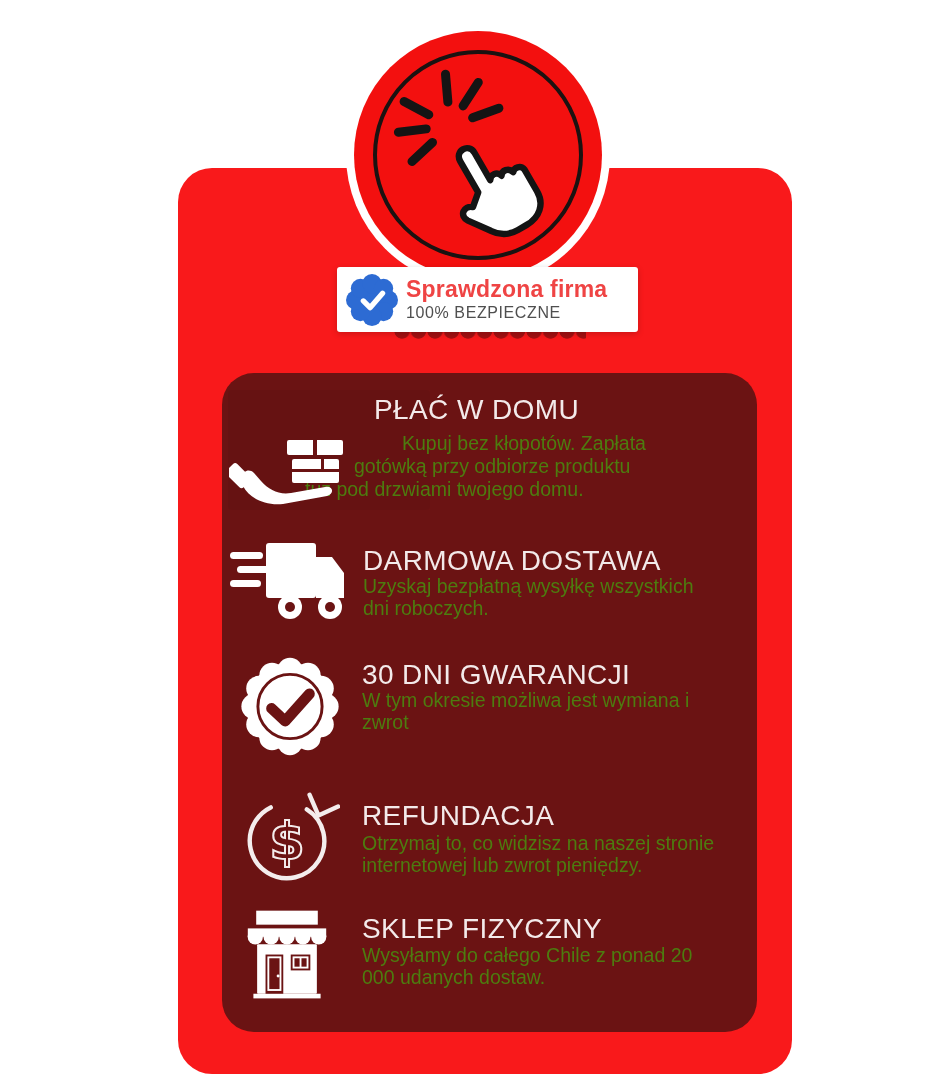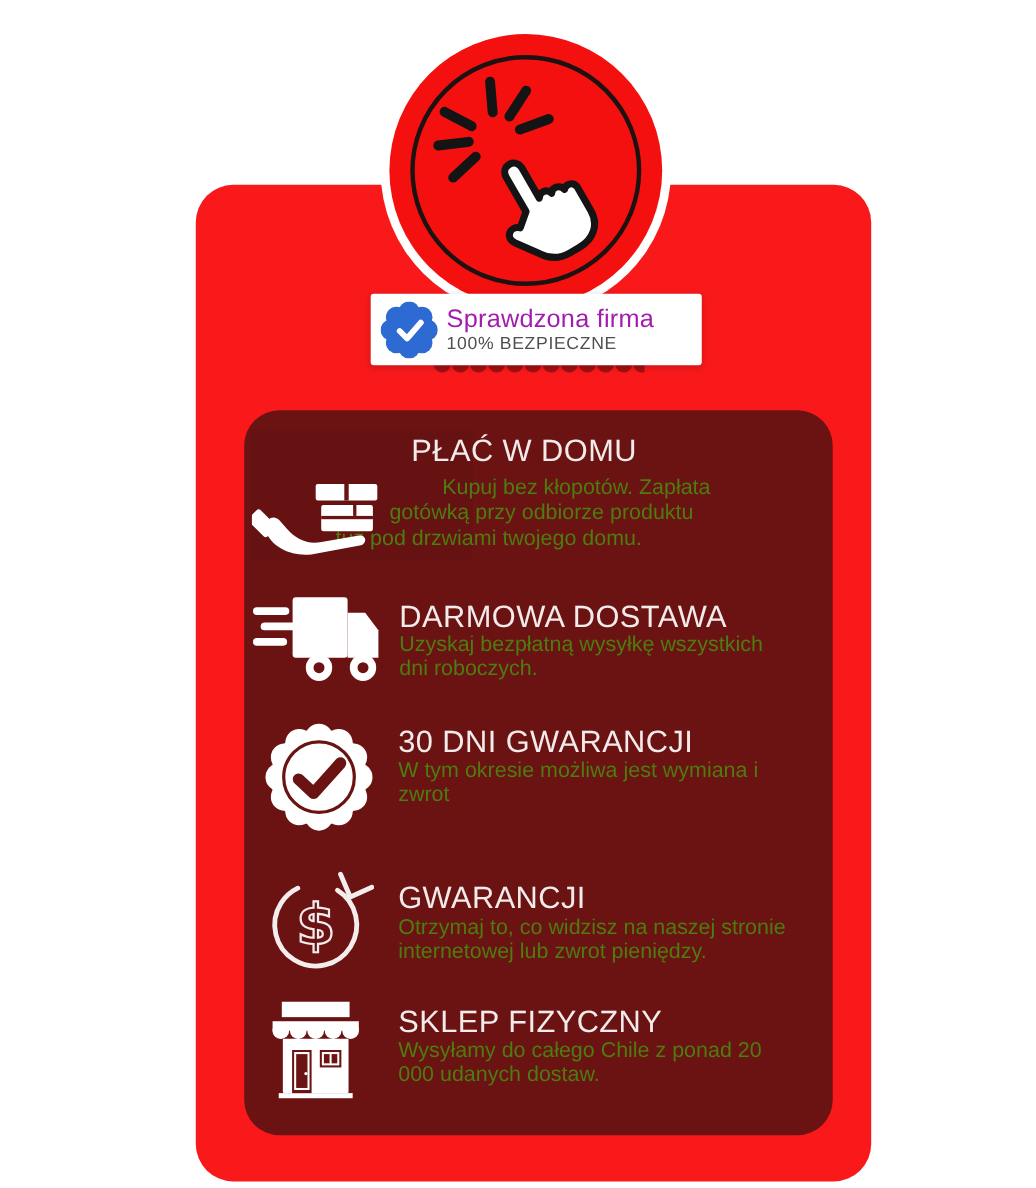--- a/index.html
+++ b/index.html
@@ -16,21 +16,21 @@
   .halo{left:346px;top:23px;width:264px;height:264px;border-radius:50%;background:#ffffff;}
   .circle{left:354px;top:31px;width:248px;height:248px;border-radius:50%;background:#f3100f;}
   .ring{position:absolute;inset:19px;border:4px solid #1b1211;border-radius:50%;}
   .hero-svg{left:361px;top:38px;}
 
   
   .badge-box{left:337px;top:267px;width:301px;height:65px;background:#ffffff;border-radius:3px;
     box-shadow:0 2px 6px rgba(0,0,0,0.18);display:flex;align-items:center;}
   .badge-seal{margin-left:9px;flex:0 0 auto;}
   .badge-texts{margin-left:8px;line-height:1.08;}
-  .badge-title{font-size:23px;font-weight:normal;color:#a21caf;letter-spacing:0.2px;white-space:nowrap;}
+  .badge-title{font-size:23px;font-weight:bold;color:#ef4444;letter-spacing:0.2px;white-space:nowrap;}
   .badge-sub{font-size:16px;color:#4f4f4f;letter-spacing:0.6px;margin-top:2px;white-space:nowrap;}
 
   
   .scallops{left:394px;top:330px;width:192px;height:10px;
     background-image:radial-gradient(circle 8px at 8px 1px,#a31012 7.3px,rgba(0,0,0,0) 8px);
     background-size:16.5px 10px;background-repeat:repeat-x;}
 
   
   .panel{left:222px;top:373px;width:535px;height:659px;background:#6b1313;border-radius:32px;}
   .icon-shade{left:228px;top:390px;width:202px;height:120px;background:rgba(0,0,0,0.045);border-radius:4px;}
@@ -145,21 +145,21 @@
       <circle cx="36.5" cy="87" r="13"></circle>
     <circle cx="55" cy="92" r="13"></circle>
       <circle cx="73.5" cy="87" r="13"></circle>
       <circle cx="87" cy="73.5" r="13"></circle>
     <circle cx="55" cy="55" r="45"></circle>
   </g>
   <circle cx="55" cy="55" r="33" fill="none" stroke="#6b1313" stroke-width="3"></circle>
   <path d="M 36 57 L 50 70 L 75 42" fill="none" stroke="#6b1313" stroke-width="11" stroke-linecap="round" stroke-linejoin="round"></path>
 </svg>
 
-<div class="abs s-title" style="left:362px;top:800px;">GWARANCJI</div>
+<div class="abs s-title" style="left:362px;top:800px;">REFUNDACJA</div>
 <div class="abs" style="left:362px;top:832px;">
   <div class="s-line">Otrzymaj to, co widzisz na naszej stronie</div>
   <div class="s-line">internetowej lub zwrot pieniędzy.</div>
 </div>
 <svg class="abs" style="left:238px;top:786px;" width="102" height="102" viewBox="0 0 104 104">
   <circle cx="50" cy="56" r="38" fill="none" stroke="#f4eded" stroke-width="4.5" stroke-dasharray="200 38.7" transform="rotate(-58 50 56)" stroke-linecap="round"></circle>
   <path d="M 73 9 L 82 30 L 102 21" fill="none" stroke="#f4eded" stroke-width="4.5" stroke-linecap="round" stroke-linejoin="round"></path>
   <text x="50" y="74" text-anchor="middle" font-family="DejaVu Sans" font-size="52" font-weight="bold" fill="none" stroke="#f4eded" stroke-width="2">$</text>
 </svg>
 

